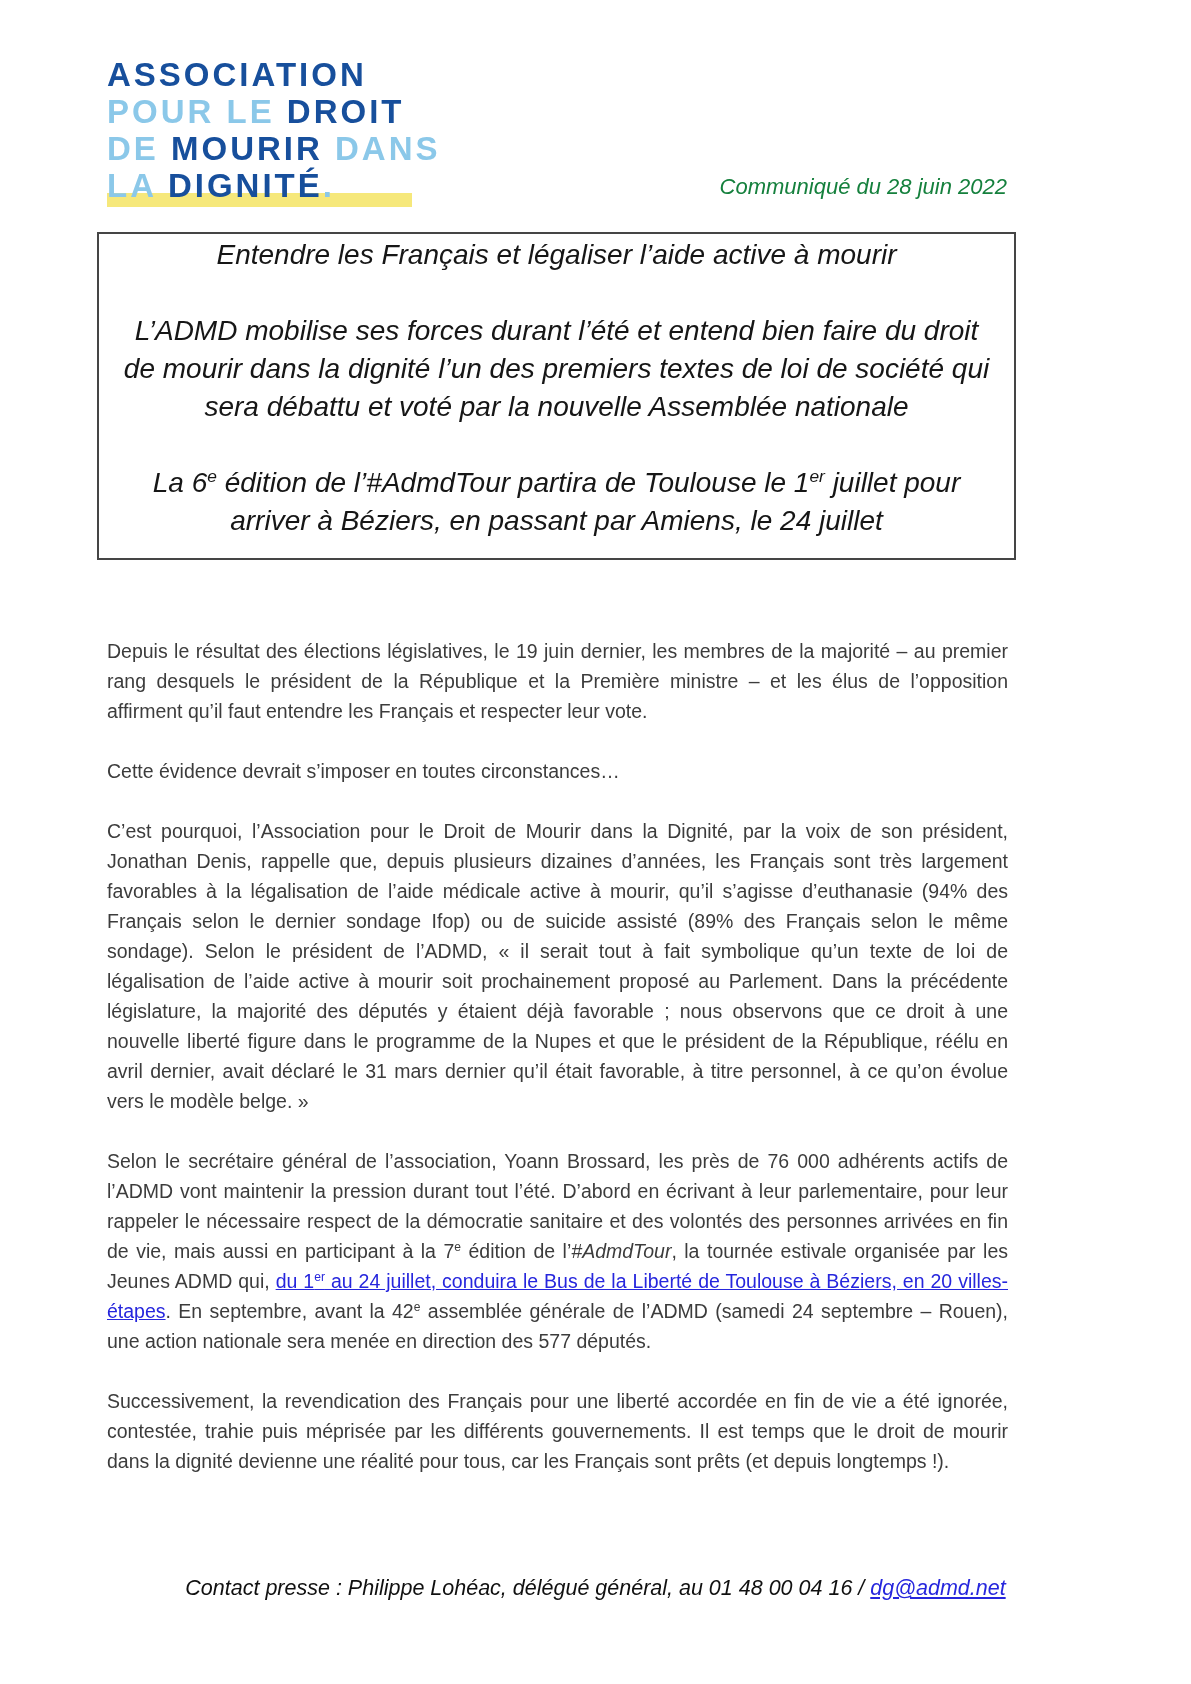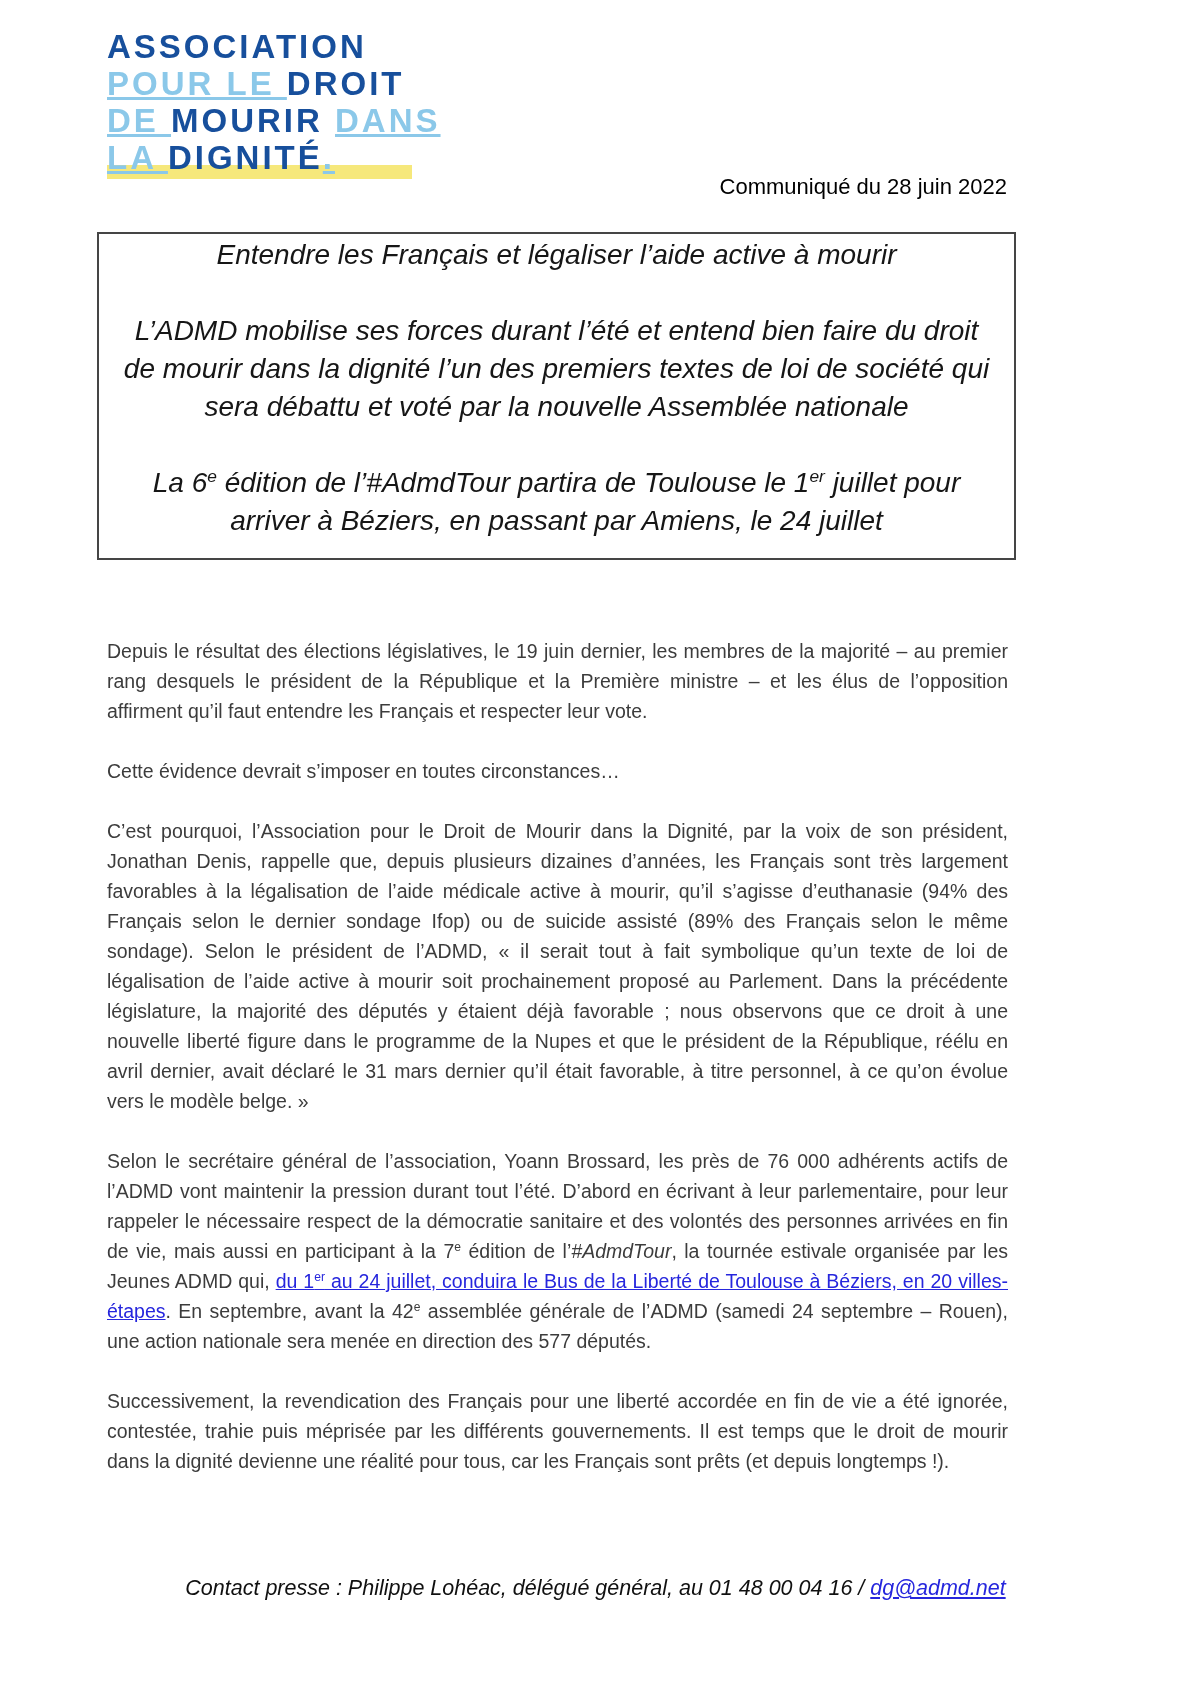--- a/index.html
+++ b/index.html
@@ -6,36 +6,36 @@
   .page{
     position:relative;
     width:1191px;height:1684px;
     margin:0 auto;background:#ffffff;
     font-family:"Liberation Sans", sans-serif;
     color:#3c3c3c;
     overflow:hidden;
   }
   
   .logo{
-    position:absolute;top:28px;left:107px;
+    position:absolute;top:56px;left:107px;
     font-weight:bold;font-size:33px;line-height:37px;
     letter-spacing:3px;white-space:nowrap;
   }
   .logo .logo-line{position:relative;z-index:1;}
   .logo .logo-dark{color:var(--dark-blue);}
-  .logo .logo-light{color:var(--light-blue);text-decoration:underline;}
+  .logo .logo-light{color:var(--light-blue);}
   .logo .bar{
     position:absolute;left:0;bottom:-3px;
     width:305px;height:14px;
     background:var(--yellow);z-index:0;
   }
   
   .dateline{
     position:absolute;top:174px;right:184px;
-    font-size:22px;color:#000000;
+    font-style:italic;font-size:22px;color:#15803d;
   }
   
   .headline-box{
     position:absolute;top:232px;left:97px;width:919px;
     box-sizing:border-box;
     border:2px solid #454545;
     padding:2px 24px 18px;
     text-align:center;
     font-style:italic;
     font-size:28px;line-height:38px;

